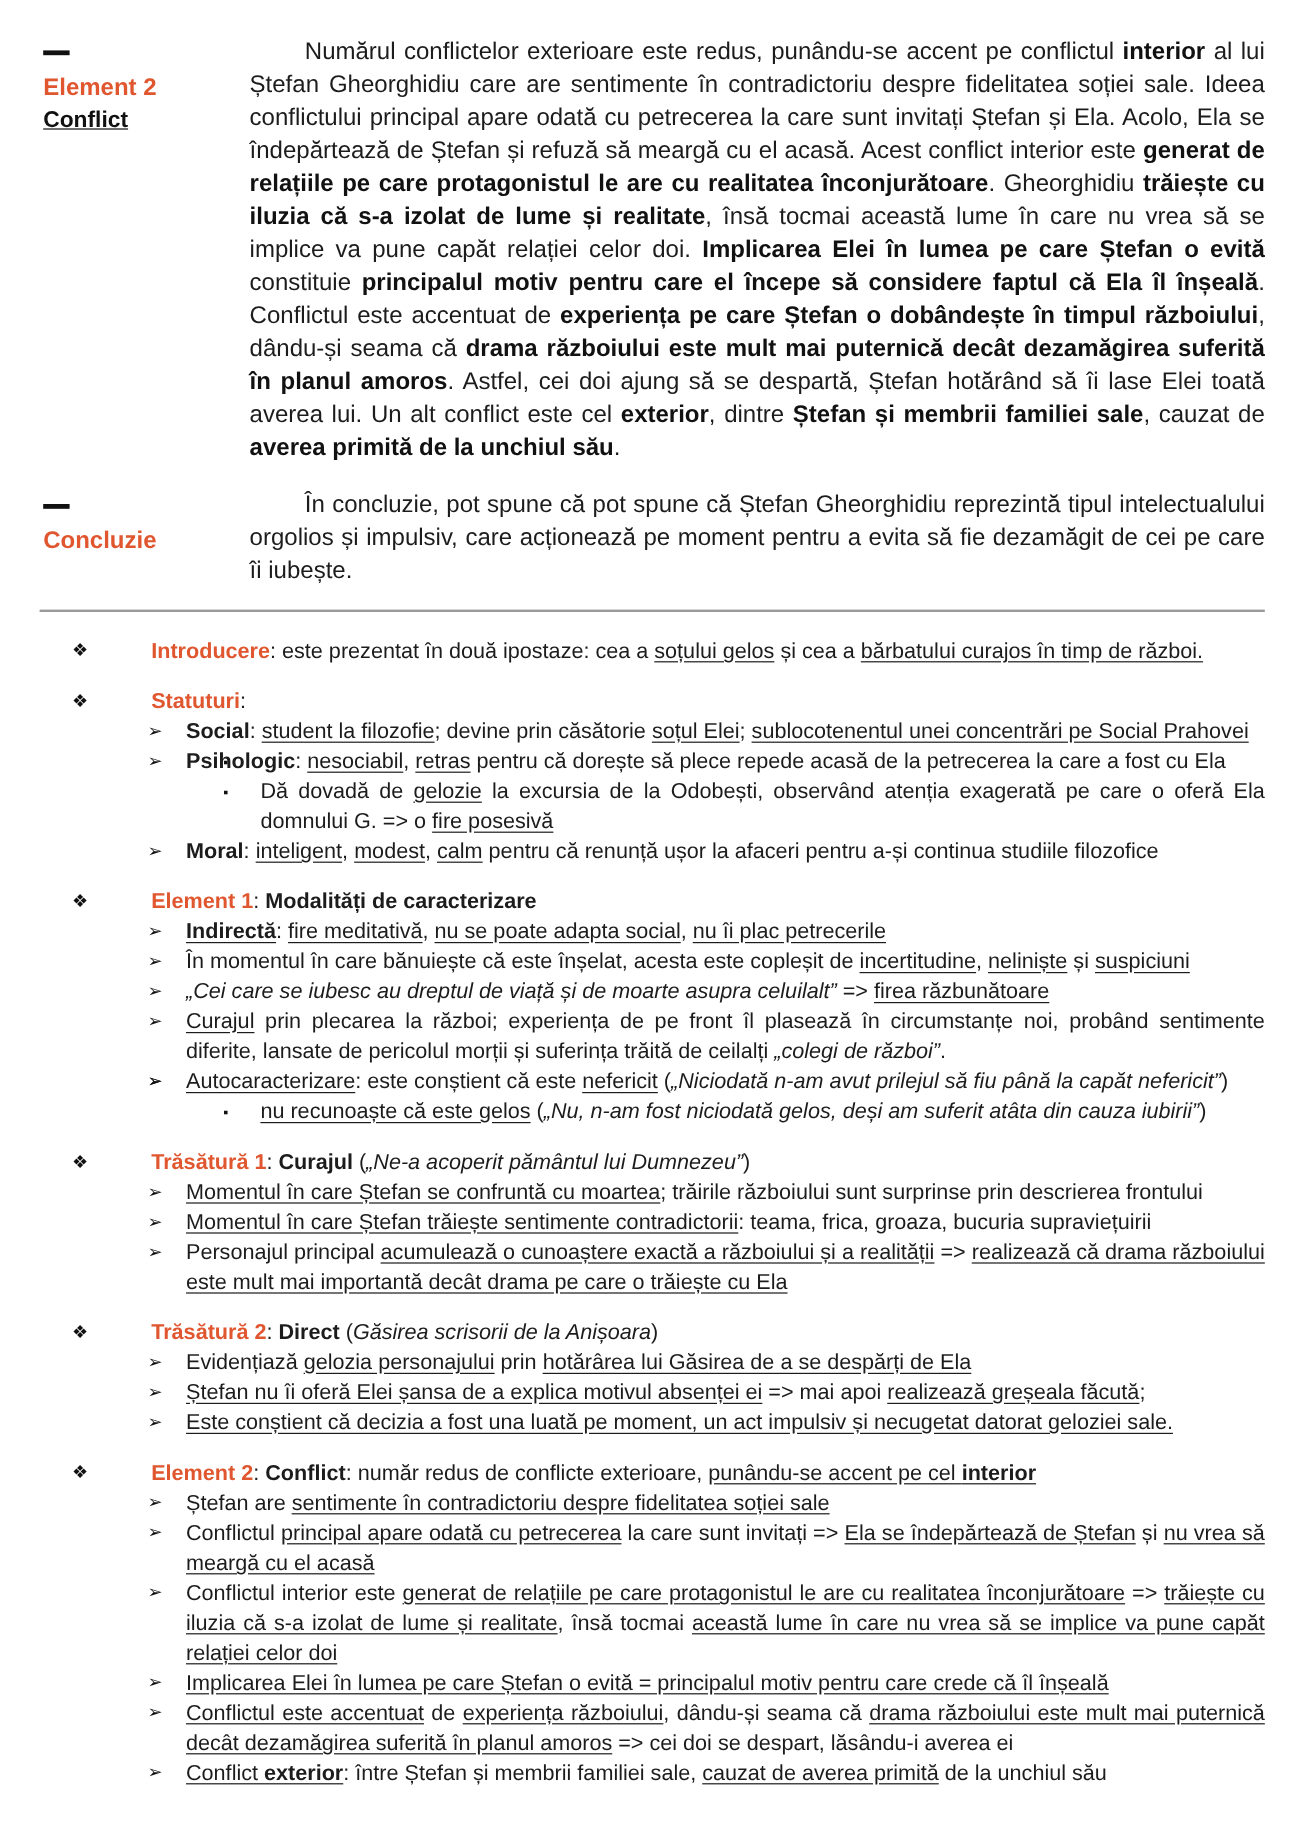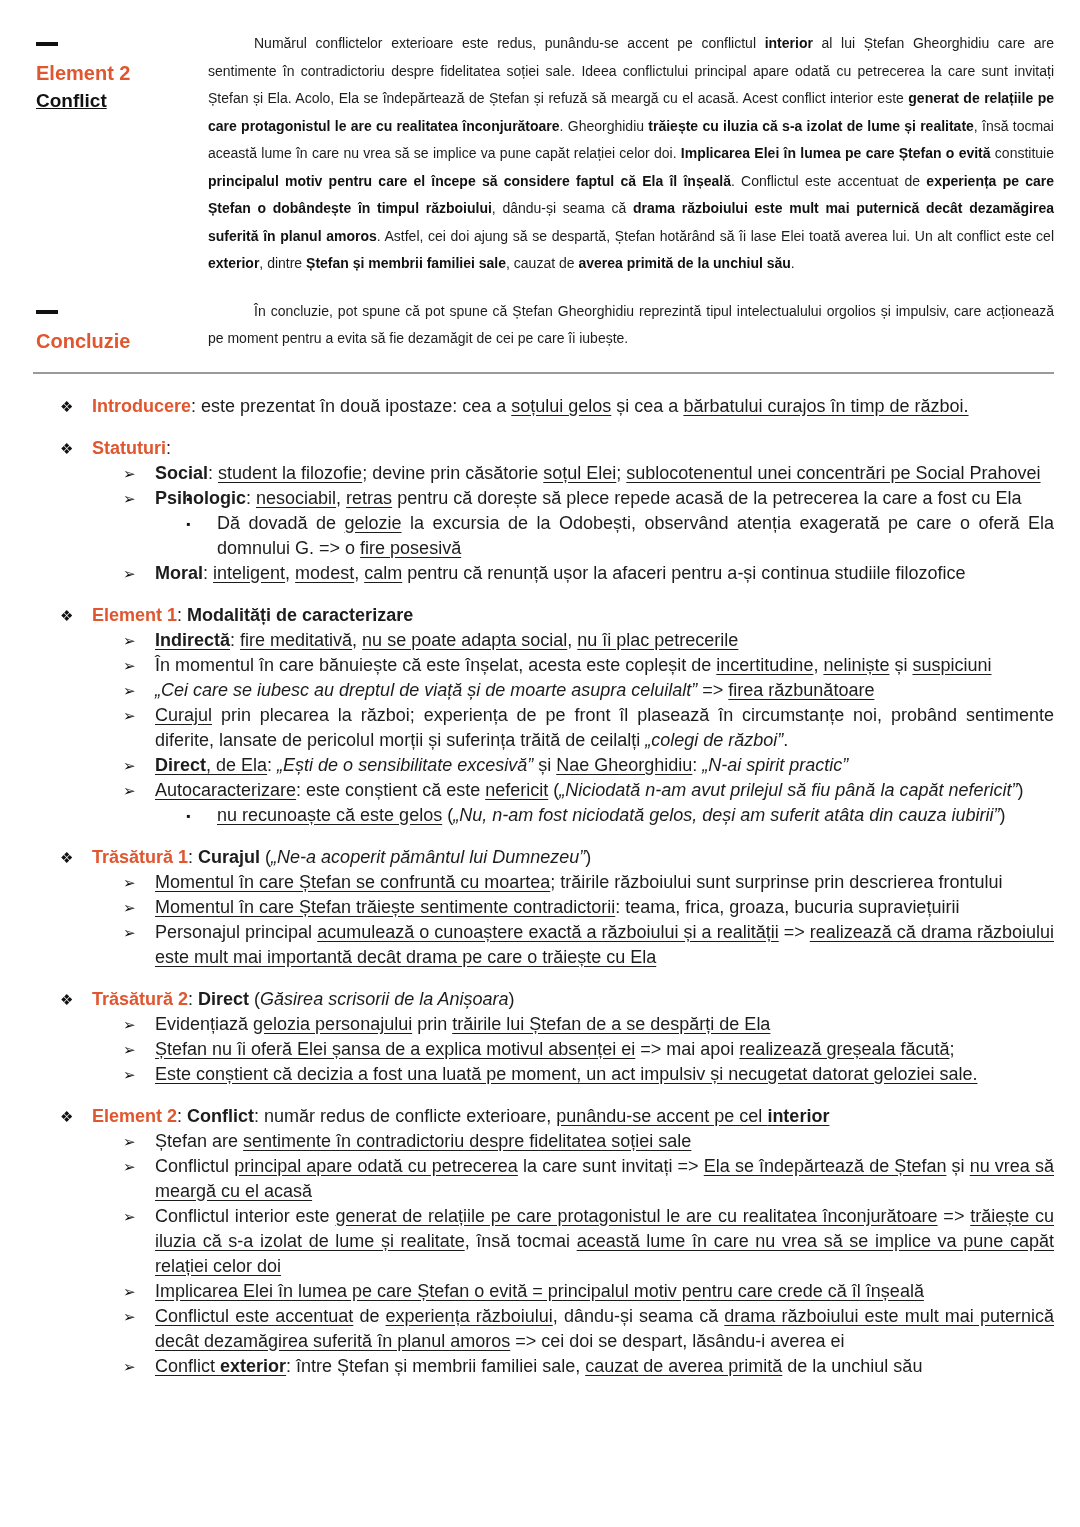--- a/index.html
+++ b/index.html
@@ -11,36 +11,36 @@
   }
   .page{padding:30px 26px 10px 0;box-sizing:border-box;width:1080px;}
 
   .doc-section{display:flex;align-items:flex-start;}
   .doc-section.sec2{margin-top:20px;}
   .margin-col{flex:0 0 208px;width:208px;padding-left:36px;box-sizing:border-box;}
   .dash{width:22px;height:4px;background:#111;margin:12px 0 14px 0;}
   .margin-head{font-size:20px;font-weight:bold;color:var(--accent,#e0562f);line-height:26px;}
   .margin-sub{font-size:19px;font-weight:bold;text-decoration:underline;line-height:26px;margin-top:2px;color:#111;}
   .body-col{flex:1 1 auto;min-width:0;}
-  .para{margin:0;font-size:14px;line-height:27.5px;text-align:justify;text-indent:46px;}
+  .para{margin:0;font-size:20px;line-height:27.5px;text-align:justify;text-indent:46px;}
   .para b{color:#111;}
 
   .hr{height:2px;background:#9a9a9a;margin:18px 0 20px 33px;}
 
   .outline{font-size:18px;line-height:25px;}
   .o-item{position:relative;text-align:justify;}
   .o-item.gap{margin-top:17px;}
   .o-item .marker{position:absolute;top:0;color:#111;}
   .o-item.l1{padding-left:92px;}
   .o-item.l1 .marker{left:60px;font-size:15px;}
   .o-item.l2{padding-left:155px;}
   .o-item.l2 .marker{left:123px;font-size:15px;}
   .o-item.l3{padding-left:217px;}
   .o-item.l3 .marker{left:186px;font-size:12px;top:1px;}
-  .acc{color:var(--accent,#e0562f);font-weight:bold;}
+  .acc{color:var(--accent,#e0562f);font-weight:bold;margin-left:34px;}
   u{text-underline-offset:3px;}
 </style>
 </head>
 <body>
 
 <div class="page">
 
   <section class="doc-section sec1">
     <div class="margin-col">
       <div class="dash"></div>
@@ -70,29 +70,29 @@
       <div class="o-item l2"><span class="marker">➢</span><span class="content"><b>Social</b>: <u>student la filozofie</u>; devine prin căsătorie <u>soțul Elei</u>; <u>sublocotenentul unei concentrări pe Social Prahovei</u></span></div>
       <div class="o-item l3"><span class="marker">▪</span></div>
       <div class="o-item l2"><span class="marker">➢</span><span class="content"><b>Psihologic</b>: <u>nesociabil</u>, <u>retras</u> pentru că dorește să plece repede acasă de la petrecerea la care a fost cu Ela</span></div>
       <div class="o-item l3"><span class="marker">▪</span><span class="content">Dă dovadă de <u>gelozie</u> la excursia de la Odobești, observând atenția exagerată pe care o oferă Ela domnului G. =&gt; o <u>fire posesivă</u></span></div>
       <div class="o-item l2"><span class="marker">➢</span><span class="content"><b>Moral</b>: <u>inteligent</u>, <u>modest</u>, <u>calm</u> pentru că renunță ușor la afaceri pentru a-și continua studiile filozofice</span></div>
       <div class="o-item l1 gap"><span class="marker">❖</span><span class="content"><span class="acc">Element 1</span>: <b>Modalități de caracterizare</b></span></div>
       <div class="o-item l2"><span class="marker">➢</span><span class="content"><b><u>Indirectă</u></b>: <u>fire meditativă</u>, <u>nu se poate adapta social</u>, <u>nu îi plac petrecerile</u></span></div>
       <div class="o-item l2"><span class="marker">➢</span><span class="content">În momentul în care bănuiește că este înșelat, acesta este copleșit de <u>incertitudine</u>, <u>neliniște</u> și <u>suspiciuni</u></span></div>
       <div class="o-item l2"><span class="marker">➢</span><span class="content"><i>„Cei care se iubesc au dreptul de viață și de moarte asupra celuilalt”</i> =&gt; <u>firea răzbunătoare</u></span></div>
       <div class="o-item l2"><span class="marker">➢</span><span class="content"><u>Curajul</u> prin plecarea la război; experiența de pe front îl plasează în circumstanțe noi, probând sentimente diferite, lansate de pericolul morții și suferința trăită de ceilalți <i>„colegi de război”</i>.</span></div>
-      <div class="o-item l2"><span class="marker">➢</span><span class="content"><u><b>Direct</b>, de Ela</u>: <i>„Ești de o sensibilitate excesivă”</i> și <u>Nae Gheorghidiu</u>: <i>„N-ai spirit practic”</i></span></div>
+      <div class="o-item l2"><span class="marker">➢</span></div>
       <div class="o-item l2"><span class="marker">➢</span><span class="content"><u>Autocaracterizare</u>: este conștient că este <u>nefericit</u> (<i>„Niciodată n-am avut prilejul să fiu până la capăt nefericit”</i>)</span></div>
       <div class="o-item l3"><span class="marker">▪</span><span class="content"><u>nu recunoaște că este gelos</u> (<i>„Nu, n-am fost niciodată gelos, deși am suferit atâta din cauza iubirii”</i>)</span></div>
       <div class="o-item l1 gap"><span class="marker">❖</span><span class="content"><span class="acc">Trăsătură 1</span>: <b>Curajul</b> (<i>„Ne-a acoperit pământul lui Dumnezeu”</i>)</span></div>
       <div class="o-item l2"><span class="marker">➢</span><span class="content"><u>Momentul în care Ștefan se confruntă cu moartea</u>; trăirile războiului sunt surprinse prin descrierea frontului</span></div>
       <div class="o-item l2"><span class="marker">➢</span><span class="content"><u>Momentul în care Ștefan trăiește sentimente contradictorii</u>: teama, frica, groaza, bucuria supraviețuirii</span></div>
       <div class="o-item l2"><span class="marker">➢</span><span class="content">Personajul principal <u>acumulează o cunoaștere exactă a războiului și a realității</u> =&gt; <u>realizează că drama războiului este mult mai importantă decât drama pe care o trăiește cu Ela</u></span></div>
       <div class="o-item l1 gap"><span class="marker">❖</span><span class="content"><span class="acc">Trăsătură 2</span>: <b>Direct</b> (<i>Găsirea scrisorii de la Anișoara</i>)</span></div>
-      <div class="o-item l2"><span class="marker">➢</span><span class="content">Evidențiază <u>gelozia personajului</u> prin <u>trăirile lui Ștefan de a se despărți de Ela</u></span></div>
+      <div class="o-item l2"><span class="marker">➢</span><span class="content">Evidențiază <u>gelozia personajului</u> prin <u>hotărârea lui Găsirea de a se despărți de Ela</u></span></div>
       <div class="o-item l2"><span class="marker">➢</span><span class="content"><u>Ștefan nu îi oferă Elei șansa de a explica motivul absenței ei</u> =&gt; mai apoi <u>realizează greșeala făcută</u>;</span></div>
       <div class="o-item l2"><span class="marker">➢</span><span class="content"><u>Este conștient că decizia a fost una luată pe moment, un act impulsiv și necugetat datorat geloziei sale.</u></span></div>
       <div class="o-item l1 gap"><span class="marker">❖</span><span class="content"><span class="acc">Element 2</span>: <b>Conflict</b>: număr redus de conflicte exterioare, <u>punându-se accent pe cel <b>interior</b></u></span></div>
       <div class="o-item l2"><span class="marker">➢</span><span class="content">Ștefan are <u>sentimente în contradictoriu despre fidelitatea soției sale</u></span></div>
       <div class="o-item l2"><span class="marker">➢</span><span class="content">Conflictul <u>principal apare odată cu petrecerea</u> la care sunt invitați =&gt; <u>Ela se îndepărtează de Ștefan</u> și <u>nu vrea să meargă cu el acasă</u></span></div>
       <div class="o-item l2"><span class="marker">➢</span><span class="content">Conflictul interior este <u>generat de relațiile pe care protagonistul le are cu realitatea înconjurătoare</u> =&gt; <u>trăiește cu iluzia că s-a izolat de lume și realitate</u>, însă tocmai <u>această lume în care nu vrea să se implice va pune capăt relației celor doi</u></span></div>
       <div class="o-item l2"><span class="marker">➢</span><span class="content"><u>Implicarea Elei în lumea pe care Ștefan o evită = principalul motiv pentru care crede că îl înșeală</u></span></div>
       <div class="o-item l2"><span class="marker">➢</span><span class="content"><u>Conflictul este accentuat</u> de <u>experiența războiului</u>, dându-și seama că <u>drama războiului este mult mai puternică decât dezamăgirea suferită în planul amoros</u> =&gt; cei doi se despart, lăsându-i averea ei</span></div>
       <div class="o-item l2"><span class="marker">➢</span><span class="content"><u>Conflict <b>exterior</b></u>: între Ștefan și membrii familiei sale, <u>cauzat de averea primită</u> de la unchiul său</span></div>
     </div>

